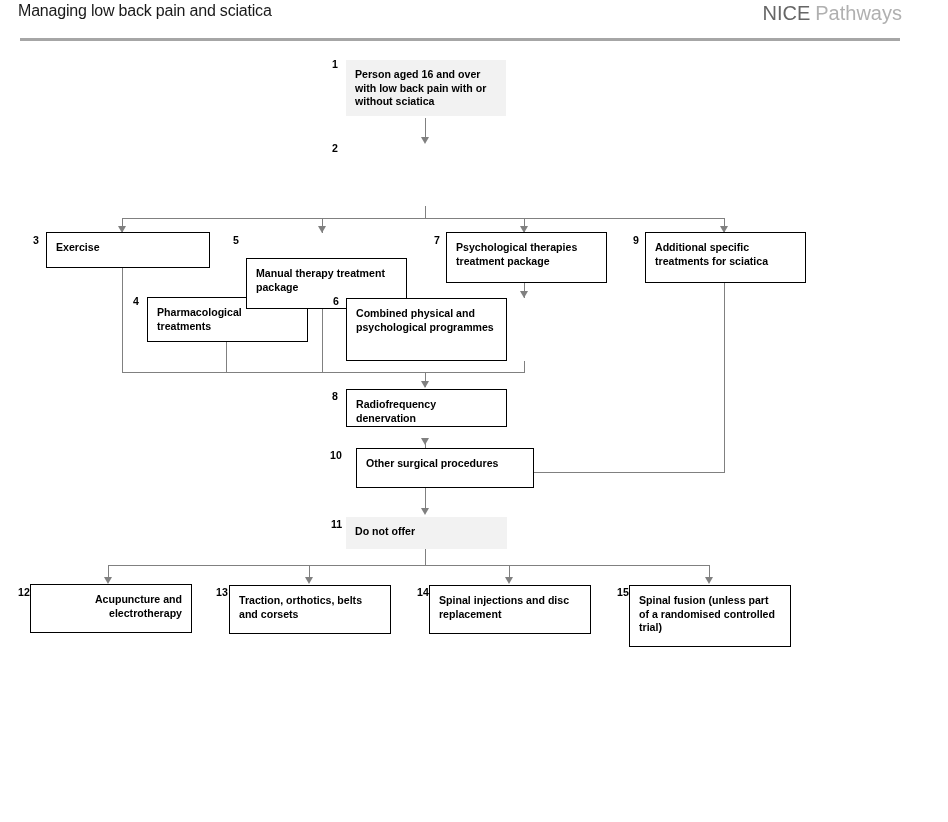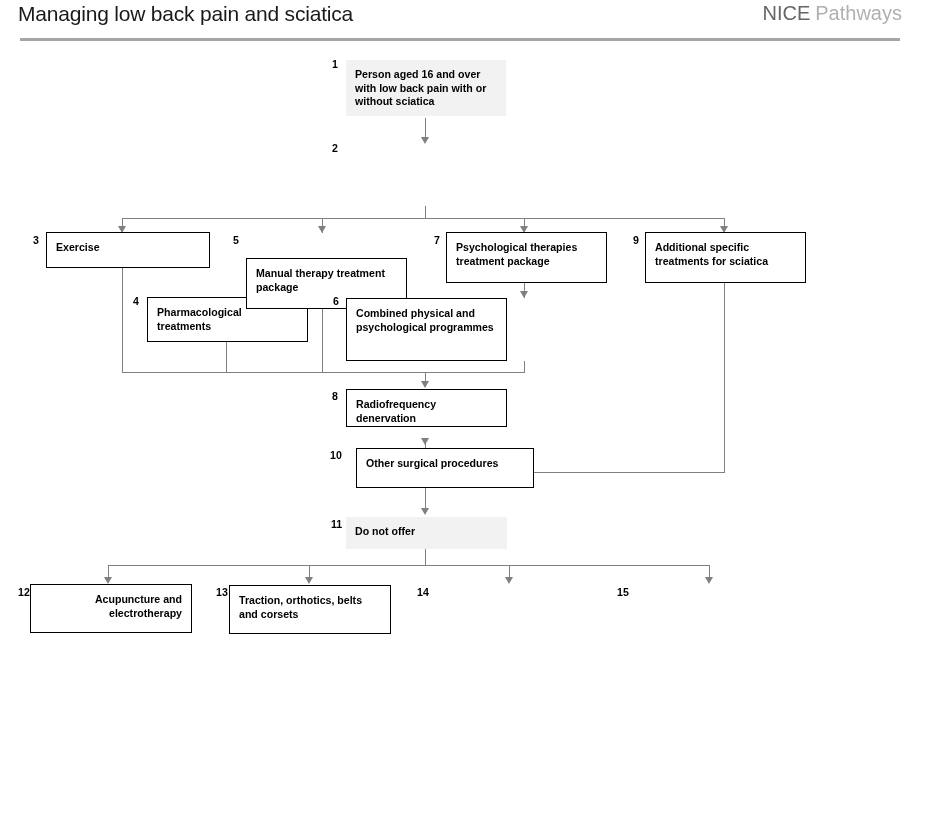--- a/index.html
+++ b/index.html
@@ -18,21 +18,21 @@
     position: absolute;
     left: 0; top: 0;
     width: 948px;
     height: 822px;
   }
 
   
   .hdr-title {
     position: absolute;
     left: 18px; top: 2px;
-    font-size: 21px;
+    font-size: 16px;
     font-weight: 400;
     color: #1a1a1a;
     letter-spacing: -0.2px;
     white-space: nowrap;
   }
   .hdr-brand {
     position: absolute;
     right: 46px; top: 2px;
     font-size: 20px;
     font-weight: 400;
@@ -185,16 +185,18 @@
   <div class="node-num" style="left:331px; top:519px;">11</div>
   <div class="node shaded" style="left:346px; top:517px; width:161px; height:32px;">Do not offer</div>
 
   <div class="node-num" style="left:18px; top:587px;">12</div>
   <div class="node bordered" style="left:30px; top:584px; width:162px; height:49px;text-align:right;">Acupuncture and electrotherapy</div>
 
   <div class="node-num" style="left:216px; top:587px;">13</div>
   <div class="node bordered" style="left:229px; top:585px; width:162px; height:49px;">Traction, orthotics, belts and corsets</div>
 
   <div class="node-num" style="left:417px; top:587px;">14</div>
+  <div class="node bordered" style="left:429px; top:585px; width:162px; height:49px;">Spinal injections and disc replacement</div>
 
   <div class="node-num" style="left:617px; top:587px;">15</div>
+  <div class="node bordered" style="left:629px; top:585px; width:162px; height:62px;">Spinal fusion (unless part of a randomised controlled trial)</div>
 
 </div>
 
 </body></html>

